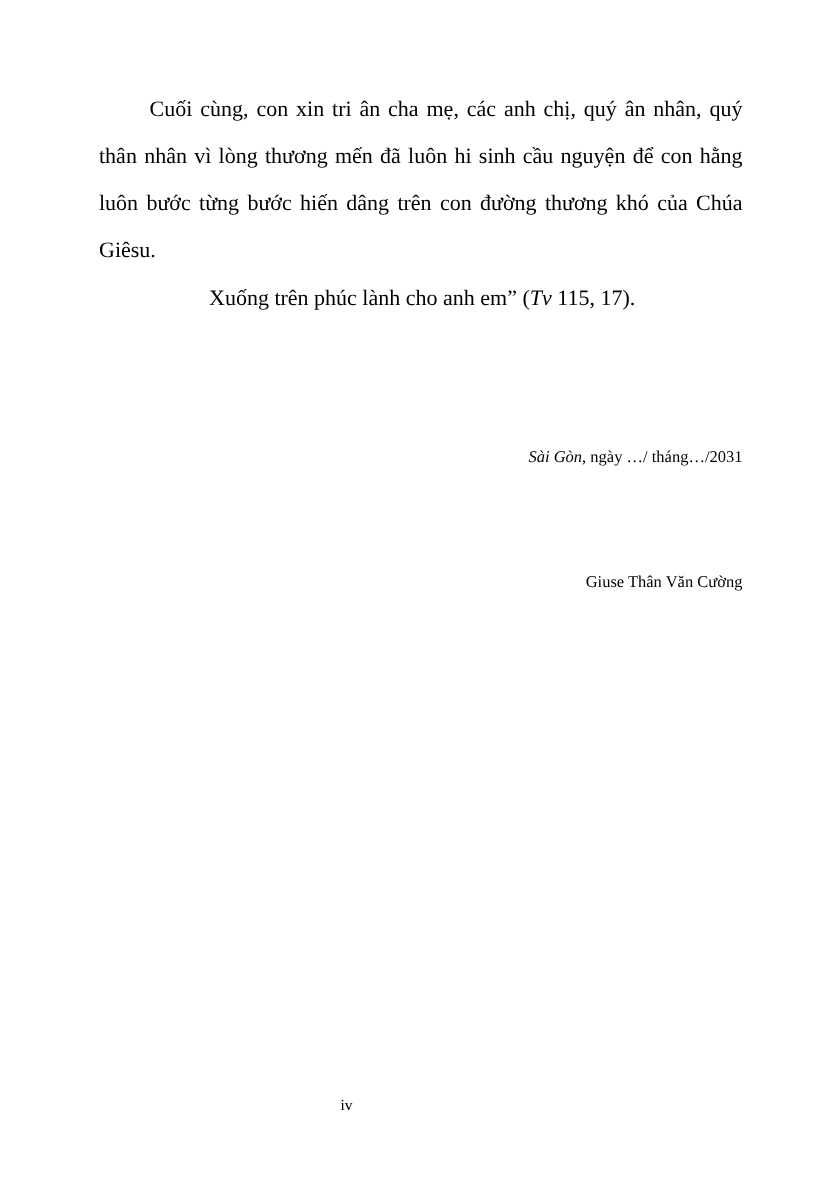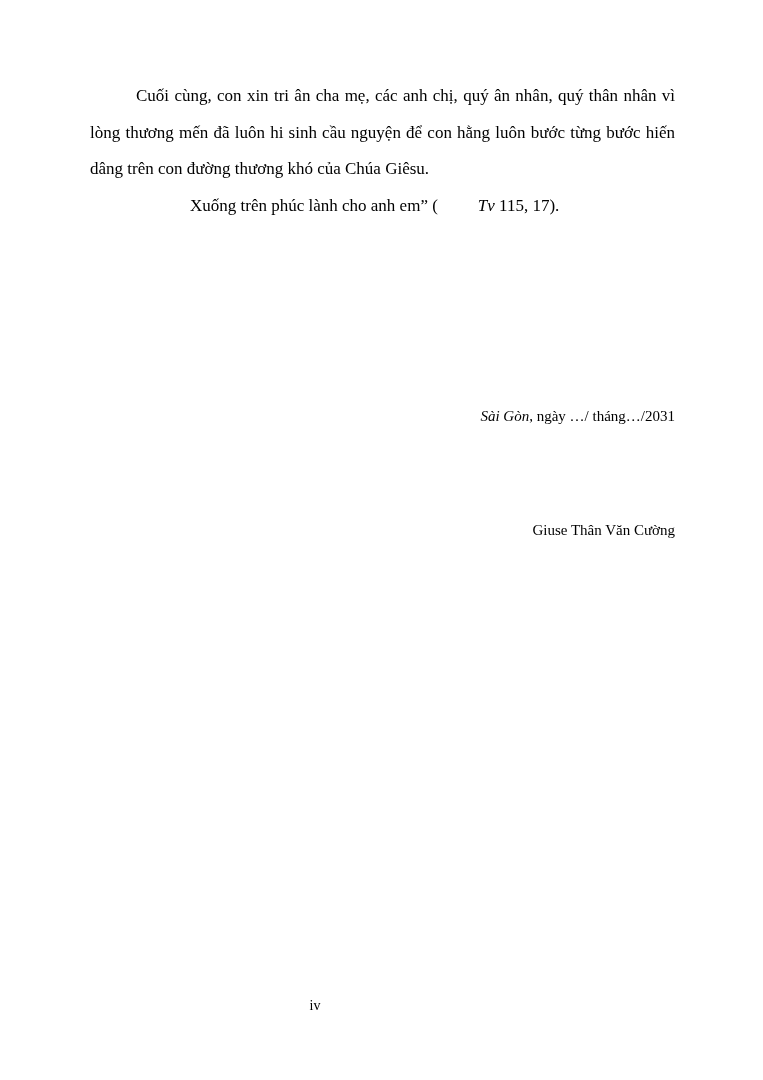--- a/index.html
+++ b/index.html
@@ -18,41 +18,40 @@
     color: #000000;
   }
   .content {
     position: absolute;
     left: 90px;
     top: 78px;
     width: 585px;
   }
   p {
     margin: 0;
-    font-size: 17px;
+    font-size: 20px;
     line-height: 2.15;
     text-align: justify;
     text-justify: inter-word;
   }
   p.body-para {
     text-indent: 46px;
   }
   p.quote-line {
     text-align: left;
     text-indent: 0;
     padding-left: 125px;
   }
   p.quote-line-2 {
     text-align: left;
     text-indent: 0;
     padding-left: 100px;
   }
   .italic {
     font-style: italic;
-    margin-left: 40px;
   }
   .date-line {
     position: absolute;
     left: 90px;
     top: 408px;
     width: 585px;
     text-align: right;
     font-size: 15px;
   }
   .signature-line {

